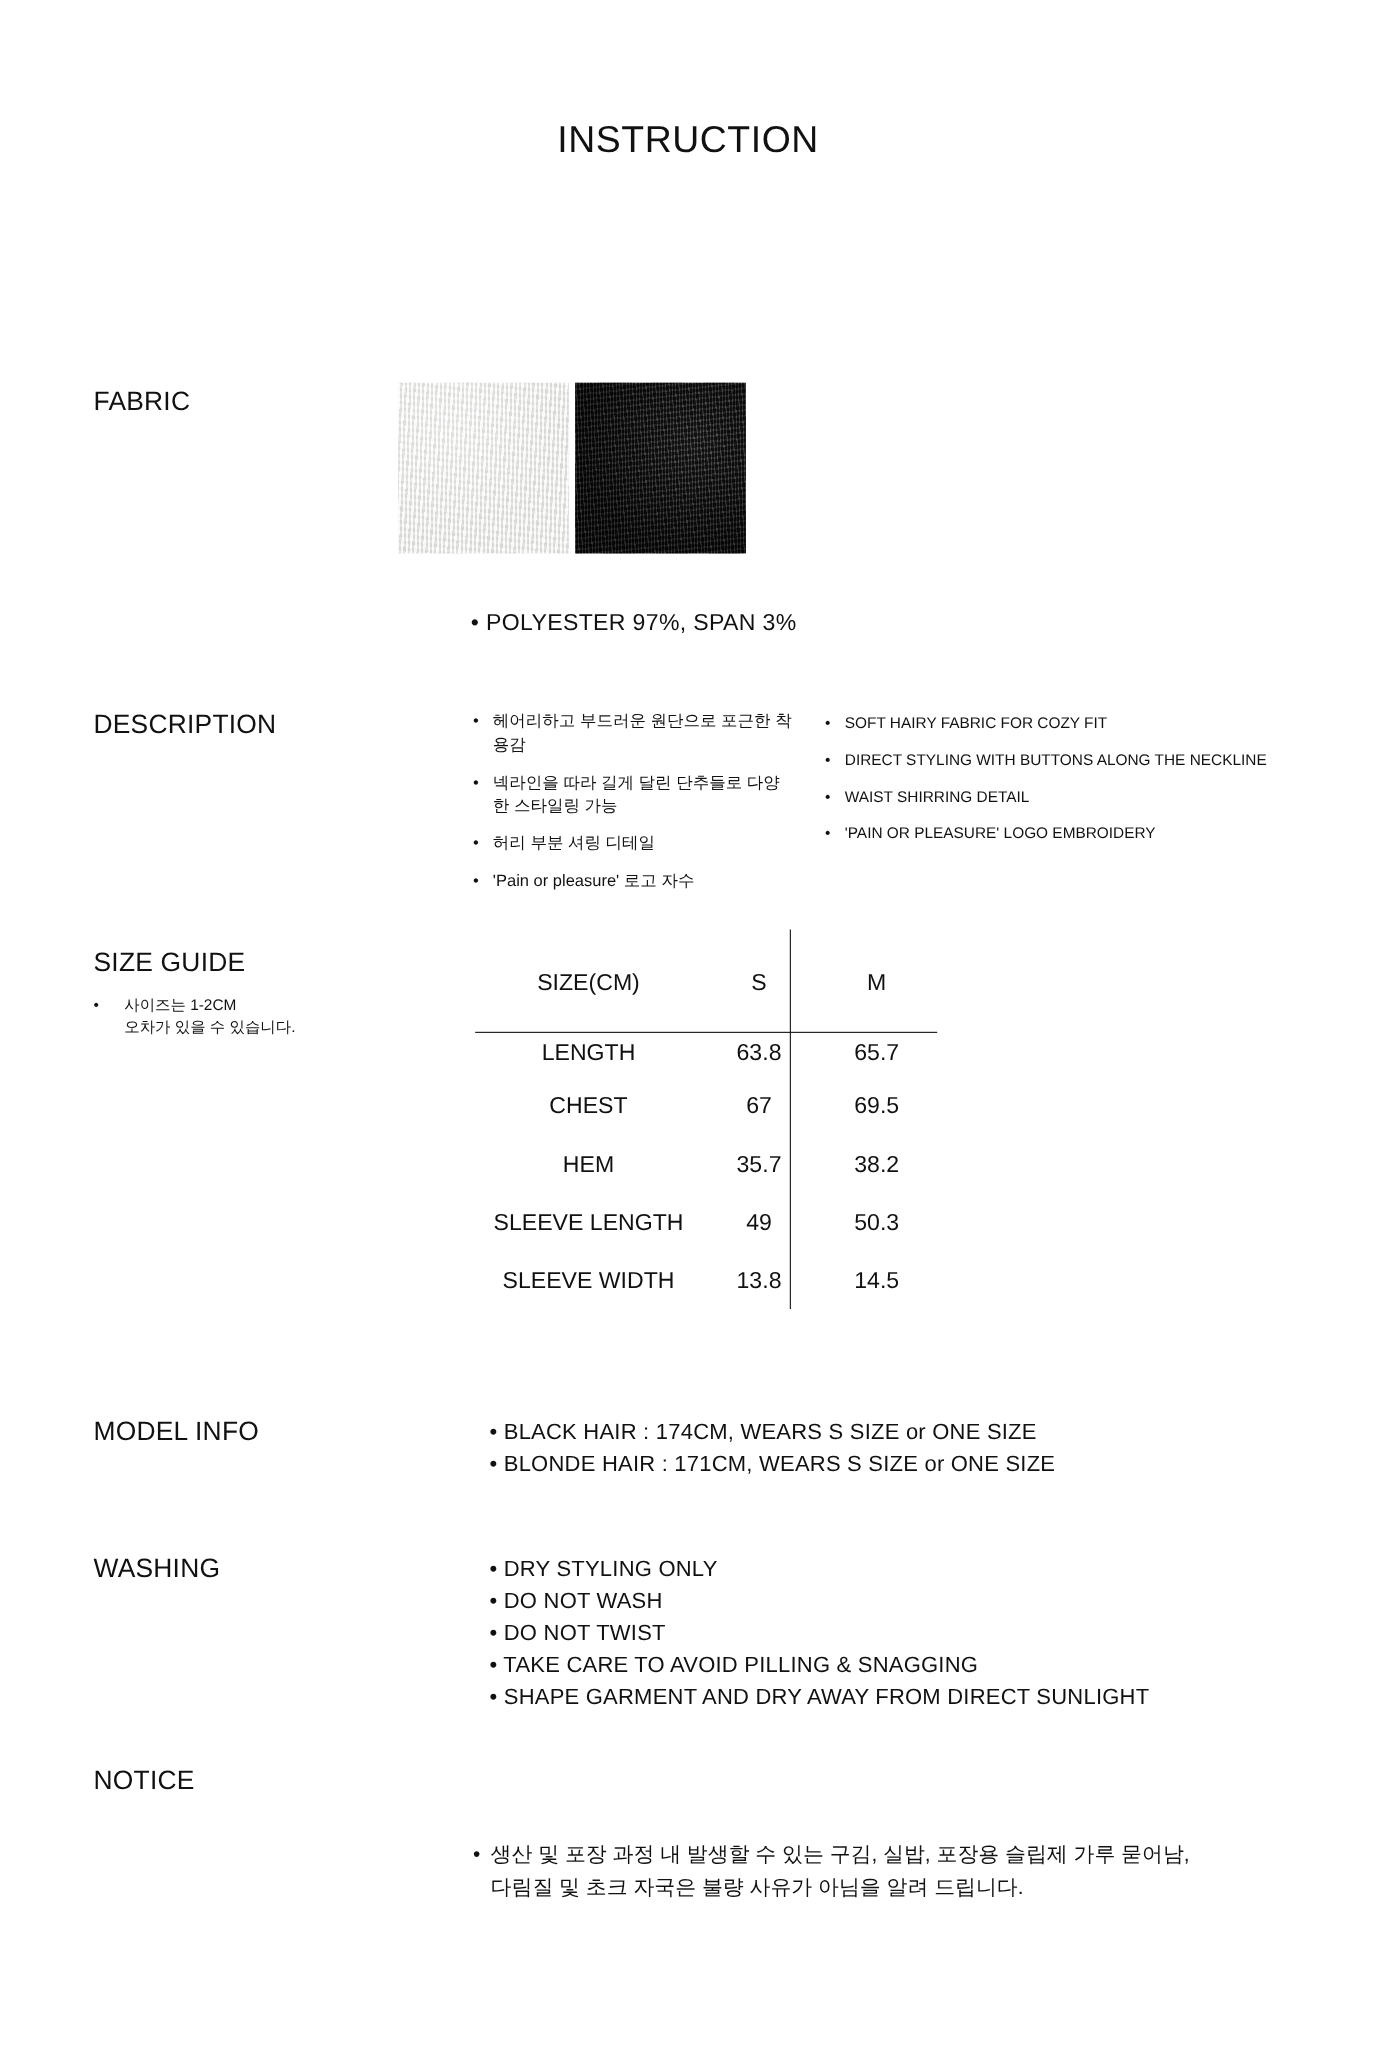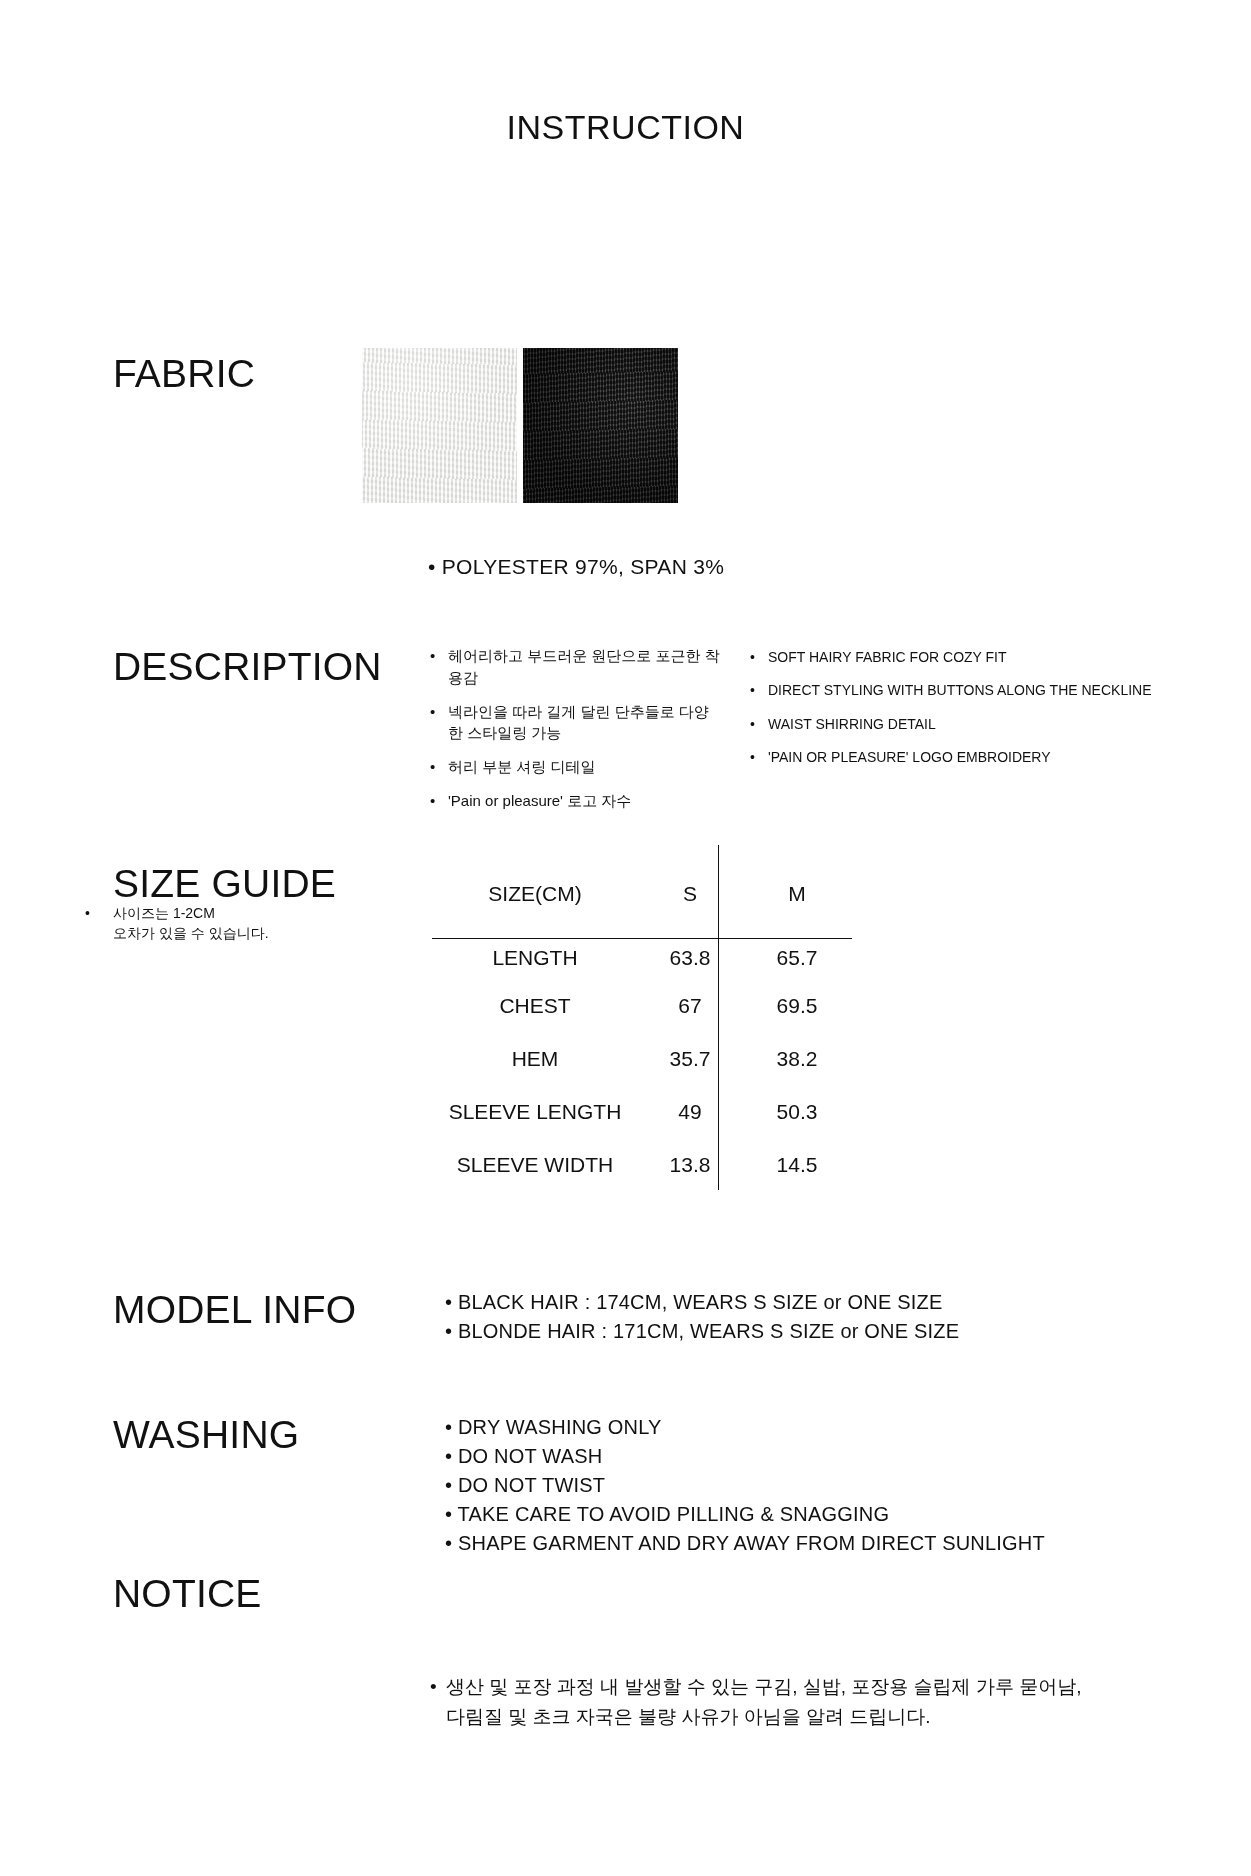--- a/index.html
+++ b/index.html
@@ -17,22 +17,22 @@
   
   .doc-title{
     position:absolute; left:0; top:108px; width:1251px;
     text-align:center;
     font-size:34px; font-weight:normal; letter-spacing:0.5px;
   }
 
   
   .sec-label{
     position:absolute;
-    font-size:39px; font-weight:400; letter-spacing:0.2px;
-    color:#111; white-space:nowrap;margin-left:28px;
+    font-size:24px; font-weight:400; letter-spacing:0.2px;
+    color:#111; white-space:nowrap;
   }
 
   
   #fabric-label{ left:85px; top:352px; }
   .swatches{ position:absolute; left:362px; top:348px; display:flex; gap:6px; }
   .swatch{ width:155px; height:155px; position:relative; overflow:hidden; }
   .swatch.light{
     background:#e9e9e7;
     background-image:
       repeating-linear-gradient(92deg, rgba(255,255,255,.75) 0 2px, rgba(208,208,205,.45) 2px 4px),
@@ -112,21 +112,21 @@
 
   
   #washing-label{ left:85px; top:1413px; }
   .wash-list{
     position:absolute; left:430px; top:1413px;
     font-size:20px; line-height:1.47; letter-spacing:0.2px;
   }
   .wash-list li{ padding-left:15px; white-space:nowrap; }
 
   
-  #notice-label{ left:85px; top:1572px; }
+  #notice-label{ left:85px; top:1605px; }
   .notice-body{
     position:absolute; left:430px; top:1672px;
     font-size:19px; line-height:1.6; width:660px;
   }
   .notice-body .dot{ position:absolute; left:0; top:0; }
   .notice-body .txt{ display:block; margin-left:16px; }
 </style>
 </head>
 <body>
 
@@ -229,21 +229,21 @@
   </table>
 
   <div class="sec-label" id="modelinfo-label">MODEL INFO</div>
   <ul class="bul-list model-list">
     <li>• BLACK HAIR : 174CM, WEARS S SIZE or ONE SIZE</li>
     <li>• BLONDE HAIR : 171CM, WEARS S SIZE or ONE SIZE</li>
   </ul>
 
   <div class="sec-label" id="washing-label">WASHING</div>
   <ul class="bul-list wash-list">
-    <li>• DRY WASHING ONLY</li>
+    <li>• DRY STYLING ONLY</li>
     <li>• DO NOT WASH</li>
     <li>• DO NOT TWIST</li>
     <li>• TAKE CARE TO AVOID PILLING &amp; SNAGGING</li>
     <li>• SHAPE GARMENT AND DRY AWAY FROM DIRECT SUNLIGHT</li>
   </ul>
 
   <div class="sec-label" id="notice-label">NOTICE</div>
   <div class="notice-body">
     <span class="dot">•</span>
     <span class="txt">생산 및 포장 과정 내 발생할 수 있는 구김, 실밥, 포장용 슬립제 가루 묻어남,</span>

